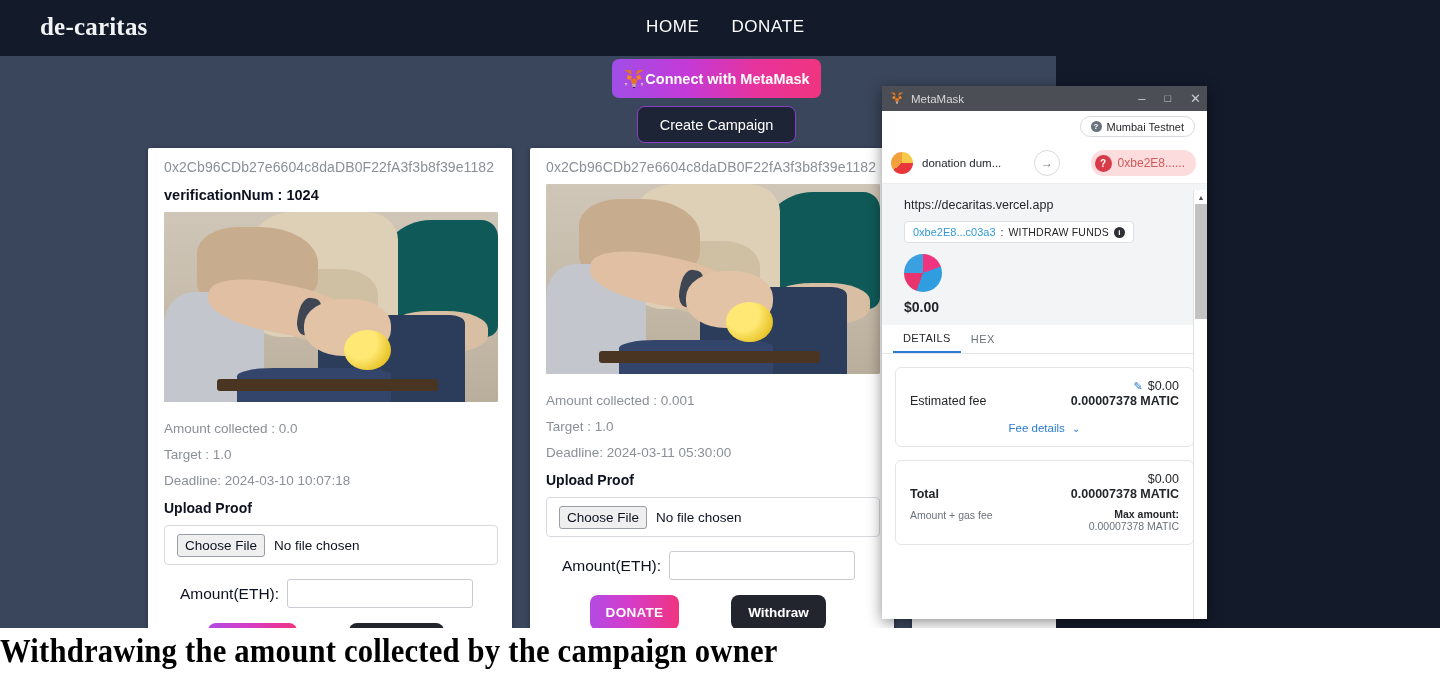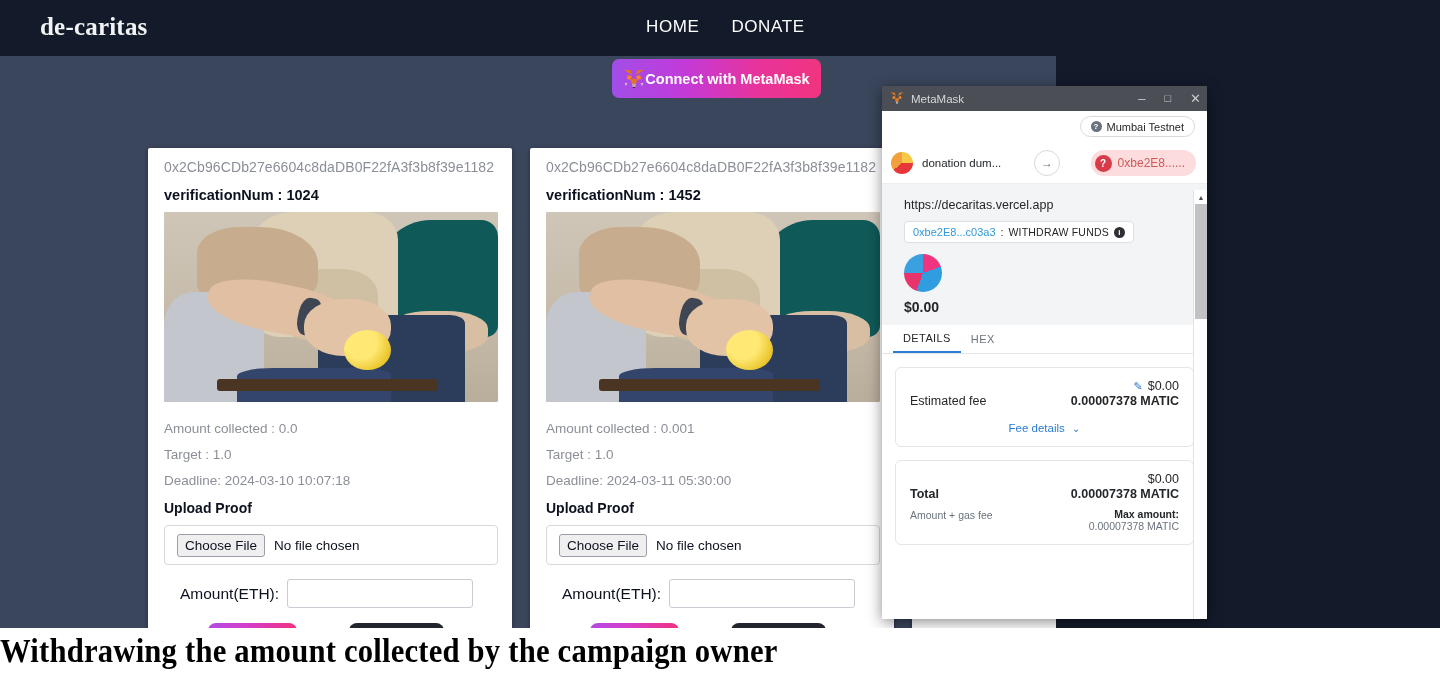--- a/index.html
+++ b/index.html
@@ -316,20 +316,23 @@
         <polygon points="30,21 26,21 28,26" fill="#d7c1b3"></polygon>
         <polygon points="7,9 13,11 11,16 5,15" fill="#f6851b"></polygon>
         <polygon points="25,9 19,11 21,16 27,15" fill="#f6851b"></polygon>
         <polygon points="11,16 16,14 21,16 19,22 13,22" fill="#e4761b"></polygon>
         <polygon points="13,22 19,22 18,27 14,27" fill="#c0ad9e"></polygon>
         <polygon points="14,27 18,27 16,29" fill="#161616"></polygon>
       </svg>
       <span>Connect with MetaMask</span>
     </button>
 
+    <button class="btn-create">
+      <span>Create Campaign</span>
+    </button>
 
     <div class="cards">
 
       <div class="card c3">
         <div class="card-img">
           <div class="colorful"></div>
         </div>
       </div>
 
       <div class="card c1">
@@ -368,21 +371,20 @@
           <input class="amount-input" type="text" value="" style="">
         </div>
         <div class="card-btns">
           <button class="btn-donate">DONATE</button>
           <button class="btn-withdraw">Withdraw</button>
         </div>
       </div>
 
       <div class="card c2">
         <div class="addr">0x2Cb96CDb27e6604c8daDB0F22fA3f3b8f39e1182</div>
-        <div class="vnum">verificationNum : 1452</div>
         <div class="card-img">
           <div class="photo">
             <div class="ph-wallfar"></div>
               <div class="ph-teal"></div>
               <div class="ph-tealarm"></div>
             <div class="ph-cream"></div>
               <div class="ph-cream2"></div>
               <div class="ph-tan"></div>
             <div class="ph-grey"></div>
               <div class="ph-jeans"></div>

